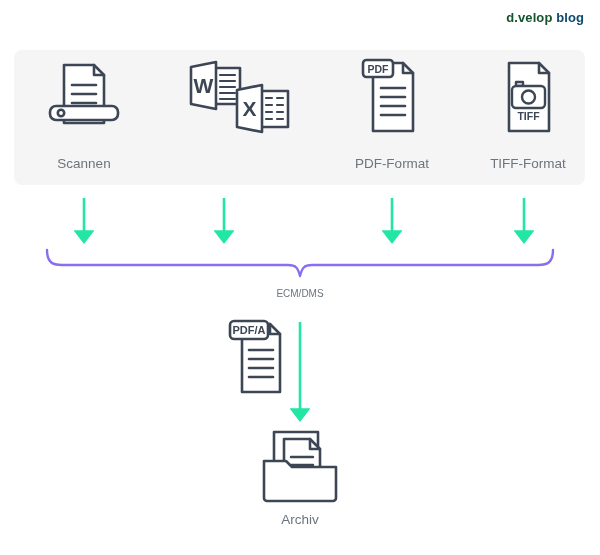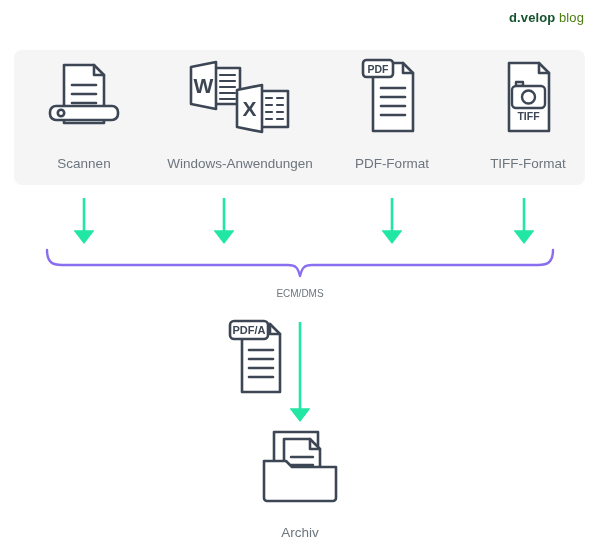--- a/index.html
+++ b/index.html
@@ -27,22 +27,22 @@
     top: 10px;
     font-size: 13px;
     letter-spacing: 0.1px;
     white-space: nowrap;
   }
   .brand .brand-strong {
     color: #14532d;
     font-weight: bold;
   }
   .brand .brand-light {
-    color: #4d7c0f;
-    font-weight: normal;
+    color: #0c4a6e;
+    font-weight: bold;
   }
   
   .panel {
     position: absolute;
     left: 14px;
     top: 50px;
     width: 571px;
     height: 135px;
     background: #f5f5f6;
     border-radius: 8px;
@@ -104,21 +104,20 @@
   }
   
   .archive-block {
     position: absolute;
     left: 0;
     top: 428px;
     width: 600px;
     display: flex;
     flex-direction: column;
     align-items: center;
-    gap: 13px;
   }
   .archive-block .arch-label {
     font-size: 13.5px;
     color: #6c757d;
     margin-top: 6px;
   }
 </style>
 </head>
 <body>
 
@@ -185,21 +184,20 @@
           <line x1="78" y1="61" x2="84" y2="61"></line>
           <line x1="89" y1="61" x2="95" y2="61"></line>
         </g>
 
         <g stroke="#3c4654" stroke-width="2.6" stroke-linejoin="round" fill="#ffffff">
           <path d="M49 32 L74 27 L74 74 L49 69 z"></path>
         </g>
         <text x="61.5" y="58" font-family="'Liberation Sans',sans-serif" font-size="21" font-weight="bold" fill="#3c4654" text-anchor="middle">X</text>
       </svg>
     </div>
-    <div class="src-label">Windows-Anwendungen</div>
   </div>
 
   <div class="source" id="src-2">
     <div class="icon-box">
       <svg width="72" height="84" viewBox="0 0 72 84" fill="none">
         <g stroke="#3c4654" stroke-width="2.6" stroke-linejoin="round" stroke-linecap="round" fill="#ffffff">
           <path d="M17 6 h30 l10 10 v58 h-40 z"></path>
           <path d="M47 6 v10 h10" fill="none"></path>
         </g>
         <g stroke="#3c4654" stroke-width="2.6" stroke-linecap="round">

